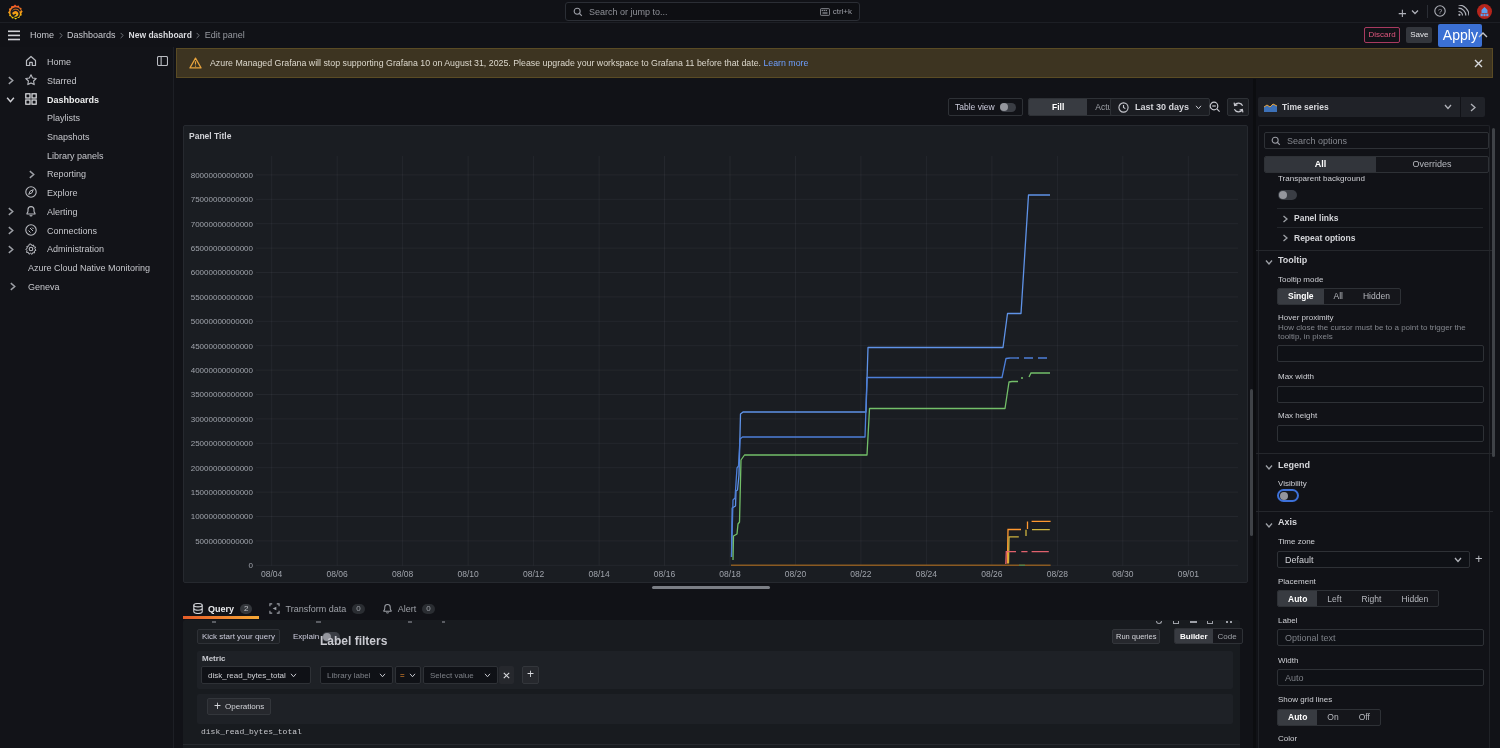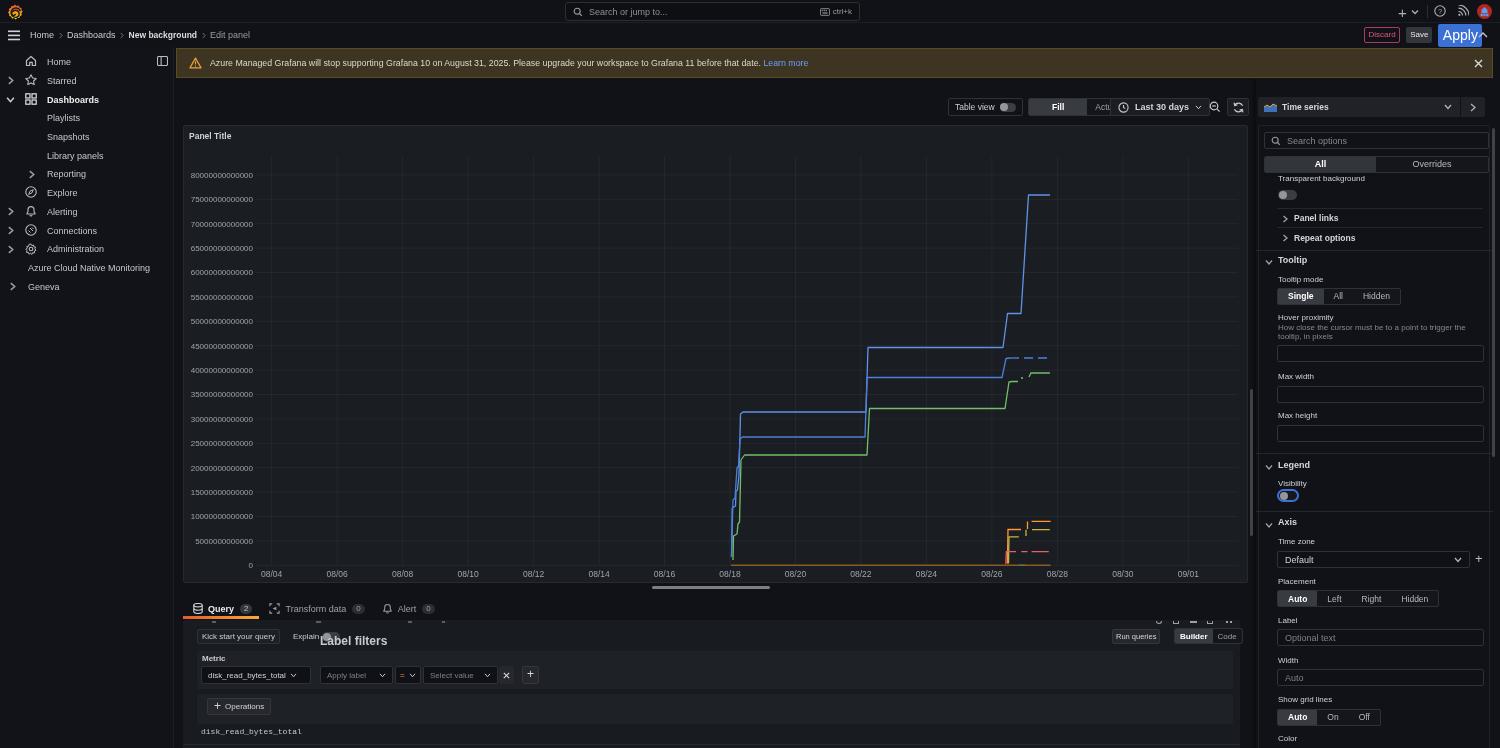--- a/index.html
+++ b/index.html
@@ -75,21 +75,21 @@
   </svg>
 <div class="abs row" style="left:30px;top:24px;height:22px;font-size:9px;">
   <span style="color:#c9cad0;">Home</span>
   <svg width="4" height="7" viewBox="0 0 5 8" style="margin:0 4.5px;">
       <path d="M0.8 0.8 L4 4 L0.8 7.2" stroke="#73767d" stroke-width="1.2" fill="none"></path>
     </svg>
   <span style="color:#c9cad0;">Dashboards</span>
   <svg width="4" height="7" viewBox="0 0 5 8" style="margin:0 4.5px;">
       <path d="M0.8 0.8 L4 4 L0.8 7.2" stroke="#73767d" stroke-width="1.2" fill="none"></path>
     </svg>
-  <span style="color:#dadbdf;font-weight:bold;font-size:8.5px;">New background</span>
+  <span style="color:#dadbdf;font-weight:bold;font-size:8.5px;">New dashboard</span>
   <svg width="4" height="7" viewBox="0 0 5 8" style="margin:0 4.5px;">
       <path d="M0.8 0.8 L4 4 L0.8 7.2" stroke="#73767d" stroke-width="1.2" fill="none"></path>
     </svg>
   <span style="color:#989aa1;">Edit panel</span>
 </div>
 <div class="abs row" style="left:1364px;top:27px;height:16px;gap:6px;white-space:nowrap;">
   <span style="border:1px solid #a93a60;border-radius:2px;color:#e0567e;font-size:8px;padding:2px 3.5px 3px;">Discard</span>
   <span style="background:#33363c;border-radius:2px;color:#e6e7ea;font-size:8px;padding:3px 4px 4px;">Save</span>
   <span style="background:#3b70d4;border-radius:2px;color:#ffffff;font-size:14px;padding:3px 4.5px 4px;">Apply</span>
 </div>
@@ -369,21 +369,21 @@
 <div class="abs" style="left:197px;top:651px;width:1036px;height:38px;background:#1e2126;border-radius:2px;"></div>
 <div class="abs" style="left:202px;top:654px;font-size:8px;font-weight:bold;color:#c9cad0;">Metric</div>
 <div class="abs" style="left:320px;top:634px;font-size:12px;font-weight:bold;color:#c9cad0;">Label filters</div>
 <div class="abs row" style="left:201px;top:666px;width:110px;height:18px;background:#0f1116;border:1px solid #2e3136;border-radius:2px;padding:0 6px;">
   <span style="font-size:8px;color:#d0d1d6;white-space:nowrap;">disk_read_bytes_total</span>
   <svg width="7" height="5" viewBox="0 0 8 6" style="margin-left:4px;">
         <path d="M1 1 L4 4.5 L7 1" stroke="#c7c8cf" stroke-width="1.2" fill="none"></path>
       </svg>
 </div>
 <div class="abs row" style="left:320px;top:666px;width:73px;height:18px;background:#0f1116;border:1px solid #2e3136;border-radius:2px;padding:0 6px;">
-  <span style="font-size:8px;color:#7d8087;white-space:nowrap;">Apply label</span>
+  <span style="font-size:8px;color:#7d8087;white-space:nowrap;">Library label</span>
   <svg width="7" height="5" viewBox="0 0 8 6" style="margin-left:auto;">
         <path d="M1 1 L4 4.5 L7 1" stroke="#c7c8cf" stroke-width="1.2" fill="none"></path>
       </svg>
 </div>
 <div class="abs row" style="left:395px;top:666px;width:26px;height:18px;background:#0f1116;border:1px solid #2e3136;border-radius:2px;padding:0 4px;">
   <span style="font-size:8px;color:#ff9830;">=</span>
   <svg width="7" height="5" viewBox="0 0 8 6" style="margin-left:auto;">
         <path d="M1 1 L4 4.5 L7 1" stroke="#c7c8cf" stroke-width="1.2" fill="none"></path>
       </svg>
 </div>

